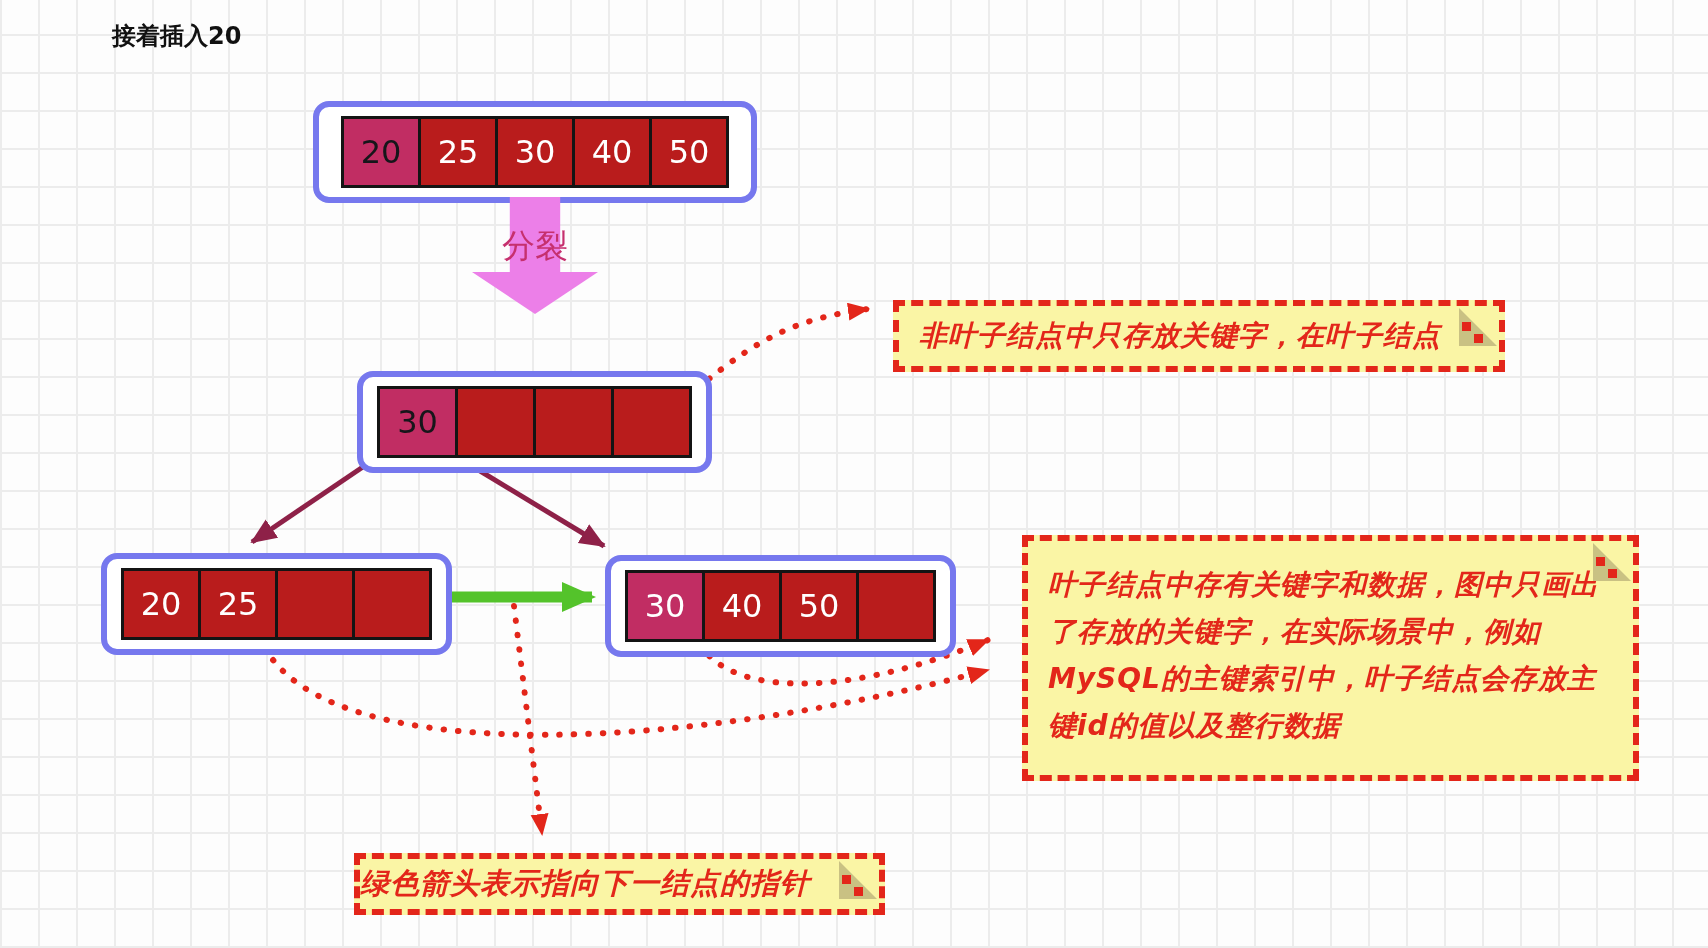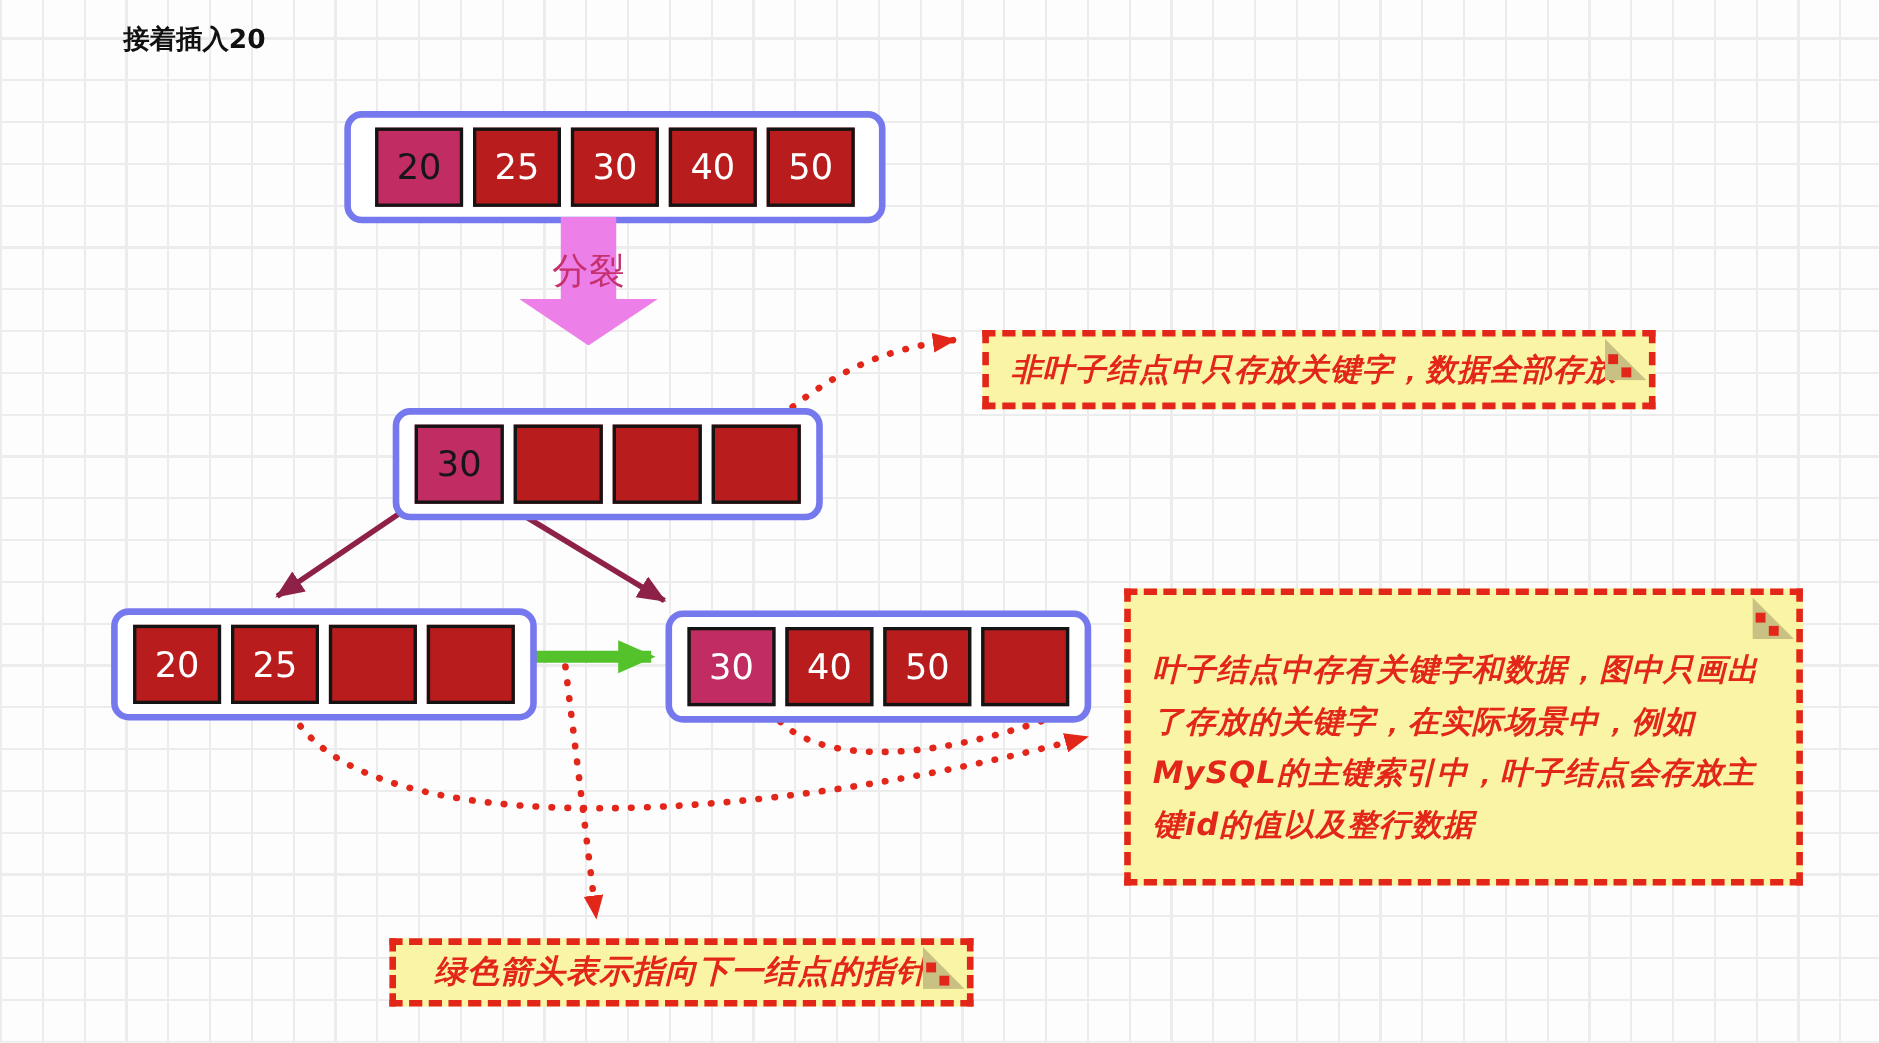--- a/index.html
+++ b/index.html
@@ -23,21 +23,20 @@
   svg.overlay { position:absolute; left:0; top:0; }
 
   
   .node {
     position:absolute;
     background:#fff;
     border:6px solid #7678ee;
     border-radius:16px;
     display:flex;
     align-items:center;
-    gap:12px;
   }
   .node.root     { left:313px; top:101px; padding:9px 22px; }
   .node.internal { left:357px; top:371px; padding:9px 14px; }
   .node.leafL    { left:101px; top:553px; padding:9px 14px; }
   .node.leafR    { left:605px; top:555px; padding:9px 14px; }
   .cell {
     width:74px; height:66px;
     background:#b91c1c;
     border:3px solid #141414;
     margin-left:-3px;
@@ -67,22 +66,22 @@
     position:absolute;
     box-sizing:border-box;
     background:#faf5a5;
     border:6px dashed #e3261a;
     color:#e3261a;
     font-style:italic; font-weight:700;
     letter-spacing:1px;
   }
   .note .ln { white-space:nowrap; }
   #note1 { left:893px;  top:300px; width:612px; padding:12px 20px; font-size:28px; line-height:36px; }
-  #note2 { left:1022px; top:535px; width:617px; padding:44px 20px 26px; font-size:28px; line-height:47px; }
-  #note3 { left:354px;  top:853px; width:531px; height:62px; font-size:29px; line-height:48px; text-align:center; }
+  #note2 { left:1022px; top:535px; width:617px; padding:20px 20px 26px; font-size:28px; line-height:47px; }
+  #note3 { left:354px;  top:853px; width:531px; height:62px; font-size:29px; line-height:48px; }
 
   .dogear {
     position:absolute; right:2px; top:2px; width:38px; height:38px;
     background:#c9c183;
     clip-path: polygon(0 0, 100% 100%, 0 100%);
   }
   .dogear::before {
     content:""; position:absolute; left:3px; top:14px; width:9px; height:9px; background:#e3261a;
   }
   .dogear::after {
@@ -147,21 +146,21 @@
 
   <div class="node leafR">
     <div class="cell pink">30</div>
     <div class="cell">40</div>
     <div class="cell">50</div>
     <div class="cell"></div>
   </div>
 
   <div class="note" id="note1">
     <div class="dogear"></div>
-    <div class="ln">非叶子结点中只存放关键字，数据全部存放</div>
+    <div class="ln">非叶子结点中只存放关键字，在叶子结点</div>
   </div>
 
   <div class="note" id="note2">
     <div class="dogear"></div>
     <div class="ln">叶子结点中存有关键字和数据，图中只画出</div>
     <div class="ln">了存放的关键字，在实际场景中，例如</div>
     <div class="ln">MySQL的主键索引中，叶子结点会存放主</div>
     <div class="ln">键id的值以及整行数据</div>
   </div>
 

